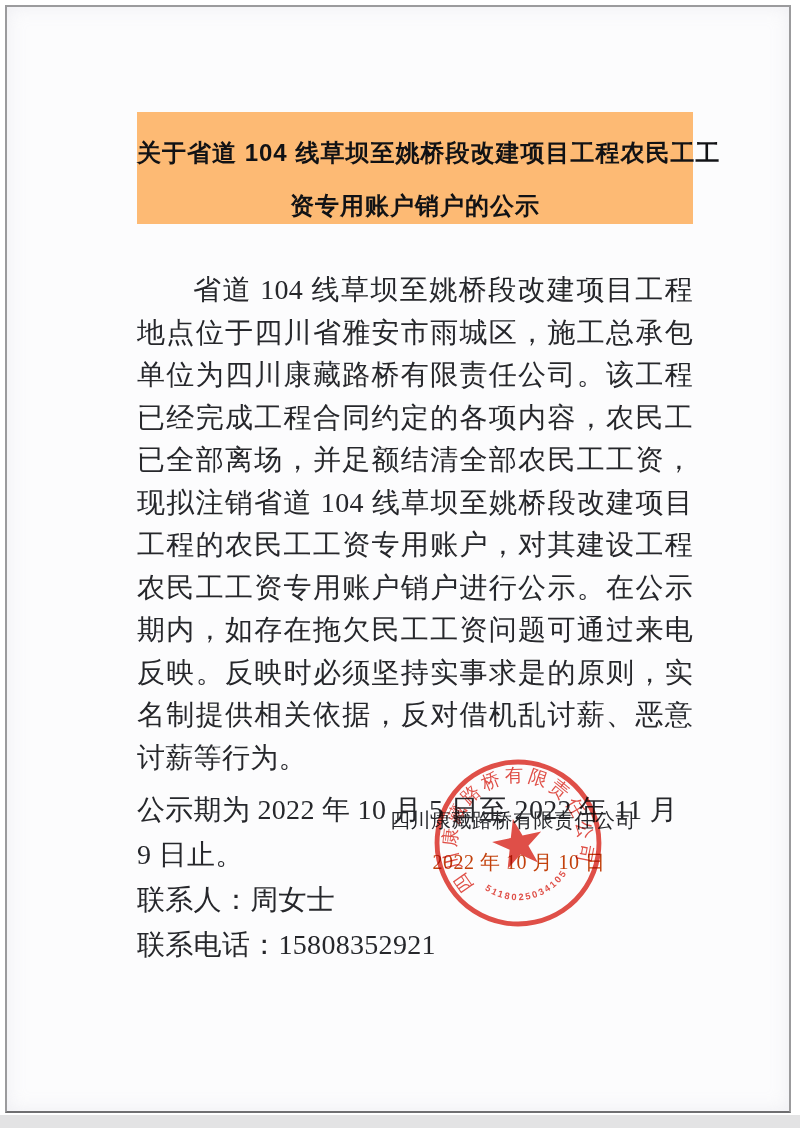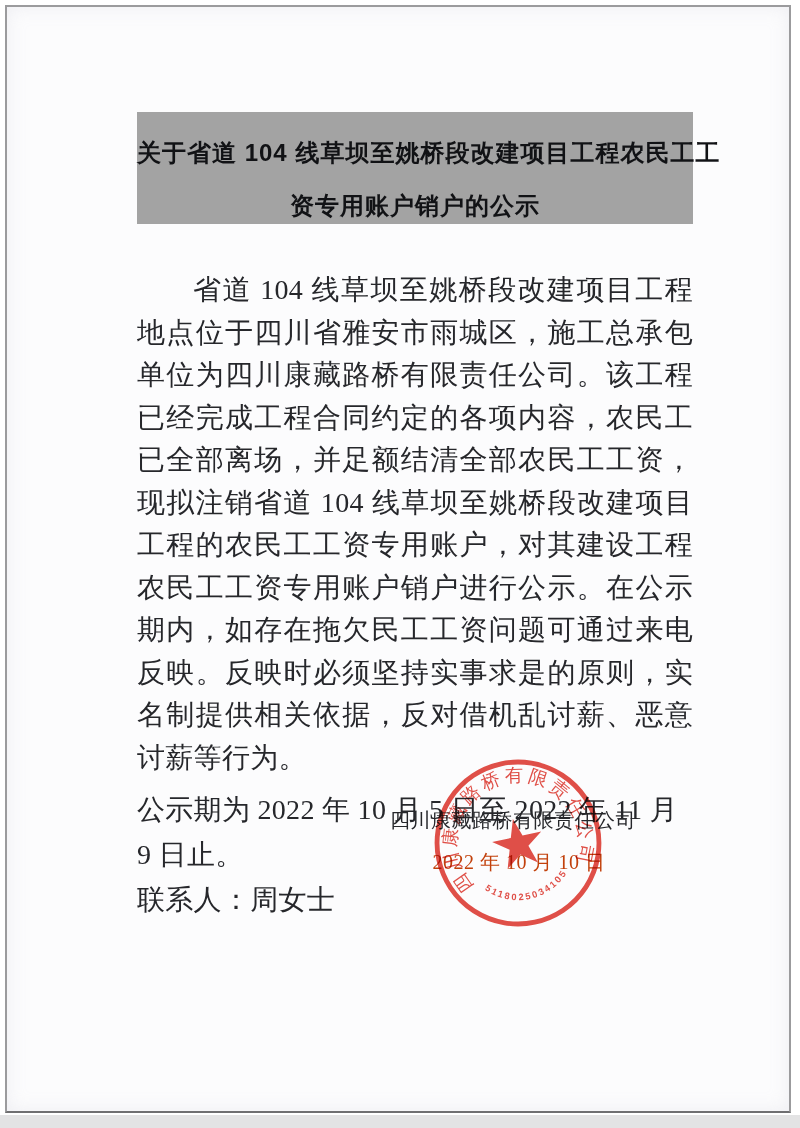--- a/index.html
+++ b/index.html
@@ -22,21 +22,21 @@
     width: 786px; height: 1108px;
     background: #fcfcfd;
     border: 2px solid #9b9b9d;
     border-bottom-color: #6f6f71;
     box-shadow: inset 0 0 18px rgba(200,200,210,0.25);
   }
   .title-block {
     position: absolute;
     left: 130px; top: 105px;
     width: 556px; height: 112px;
-    background: #a3a3a3;
+    background: #fdba74;
     text-align: center;
     padding-top: 14px;
   }
   .title-line {
     font-family: "Liberation Sans", sans-serif;
     font-weight: bold;
     font-size: 24px;
     line-height: 53px;
     letter-spacing: 1px;
     color: #111215;
@@ -111,20 +111,21 @@
 
   <div class="title-block">
     <div class="title-line">关于省道 104 线草坝至姚桥段改建项目工程农民工工</div>
     <div class="title-line">资专用账户销户的公示</div>
   </div>
 
   <div class="content">
     <p class="main-paragraph">省道 104 线草坝至姚桥段改建项目工程地点位于四川省雅安市雨城区，施工总承包单位为四川康藏路桥有限责任公司。该工程已经完成工程合同约定的各项内容，农民工已全部离场，并足额结清全部农民工工资，现拟注销省道 104 线草坝至姚桥段改建项目工程的农民工工资专用账户，对其建设工程农民工工资专用账户销户进行公示。在公示期内，如存在拖欠民工工资问题可通过来电反映。反映时必须坚持实事求是的原则，实名制提供相关依据，反对借机乱讨薪、恶意讨薪等行为。</p>
     <p class="meta-line">公示期为 2022 年 10 月 5 日至 2022 年 11 月 9 日止。</p>
     <p class="meta-line">联系人：周女士</p>
+    <p class="meta-line">联系电话：15808352921</p>
   </div>
 
   <div class="sig-company">四川康藏路桥有限责任公司</div>
   <div class="sig-date">2022 年 10 月 10 日</div>
 
   <div class="seal">
     <svg viewBox="0 0 200 200" xmlns="http://www.w3.org/2000/svg">
       <defs>
         <path id="sealArcTop" d="M 42.7 140.2 A 70 70 0 1 1 157.3 140.2" fill="none"></path>
         <path id="sealArcBottom" d="M 50.2 141.8 A 65 65 0 0 0 149.8 141.8" fill="none"></path>

